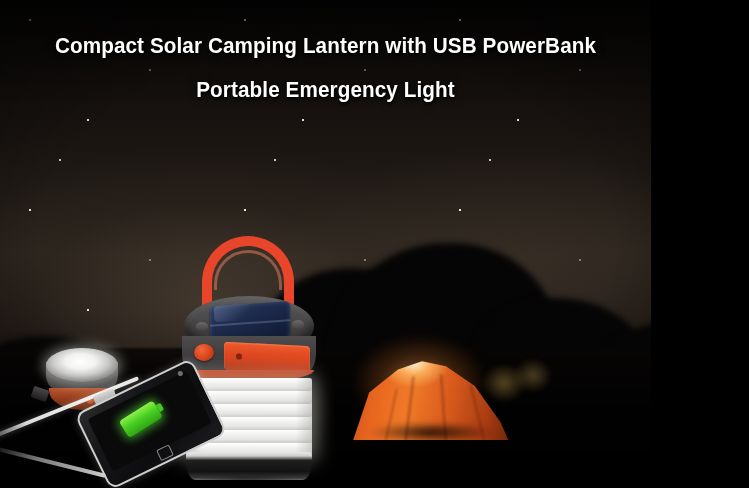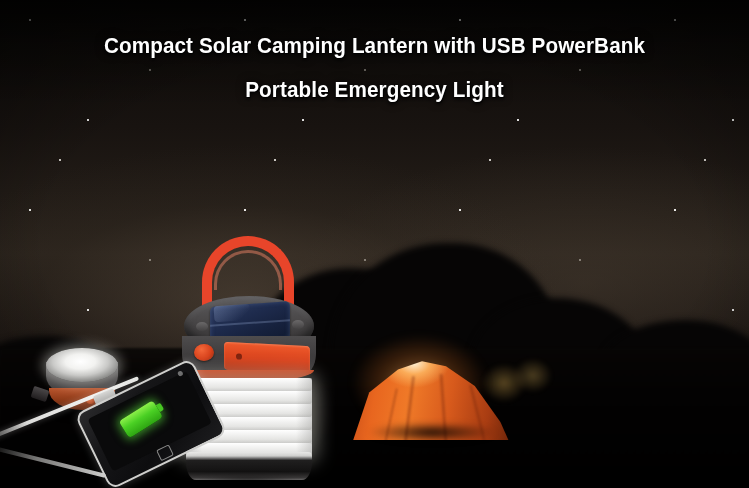--- a/index.html
+++ b/index.html
@@ -1,21 +1,21 @@
 <!DOCTYPE html>
 <html><head>
 <meta charset="utf-8">
 <title>Compact Solar Camping Lantern</title>
 <style>
   html,body{margin:0;padding:0;background:#000;}
   body{font-family:"Liberation Sans", sans-serif;}
 
   .banner{
     position:relative;
-    width:749px;height:488px;
+    width:651px;height:488px;
     overflow:hidden;
     background:#737373;
   }
 
   
   .sky{
     position:absolute;inset:0;
     background:
       radial-gradient(ellipse 60% 45% at 32% 62%, rgba(92,78,64,0.55) 0%, rgba(60,50,40,0.18) 45%, rgba(0,0,0,0) 72%),
       radial-gradient(ellipse 55% 40% at 78% 58%, rgba(78,66,54,0.40) 0%, rgba(0,0,0,0) 70%),

